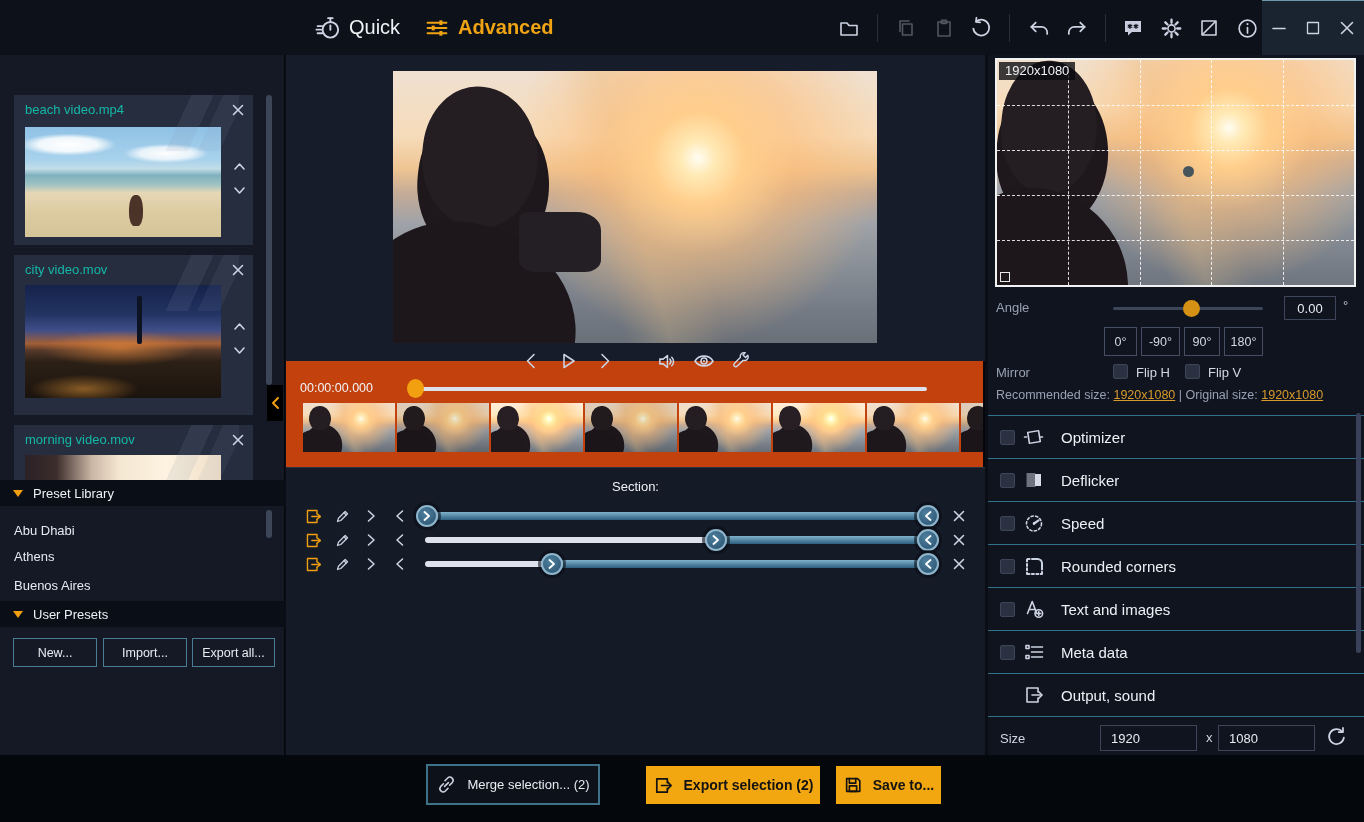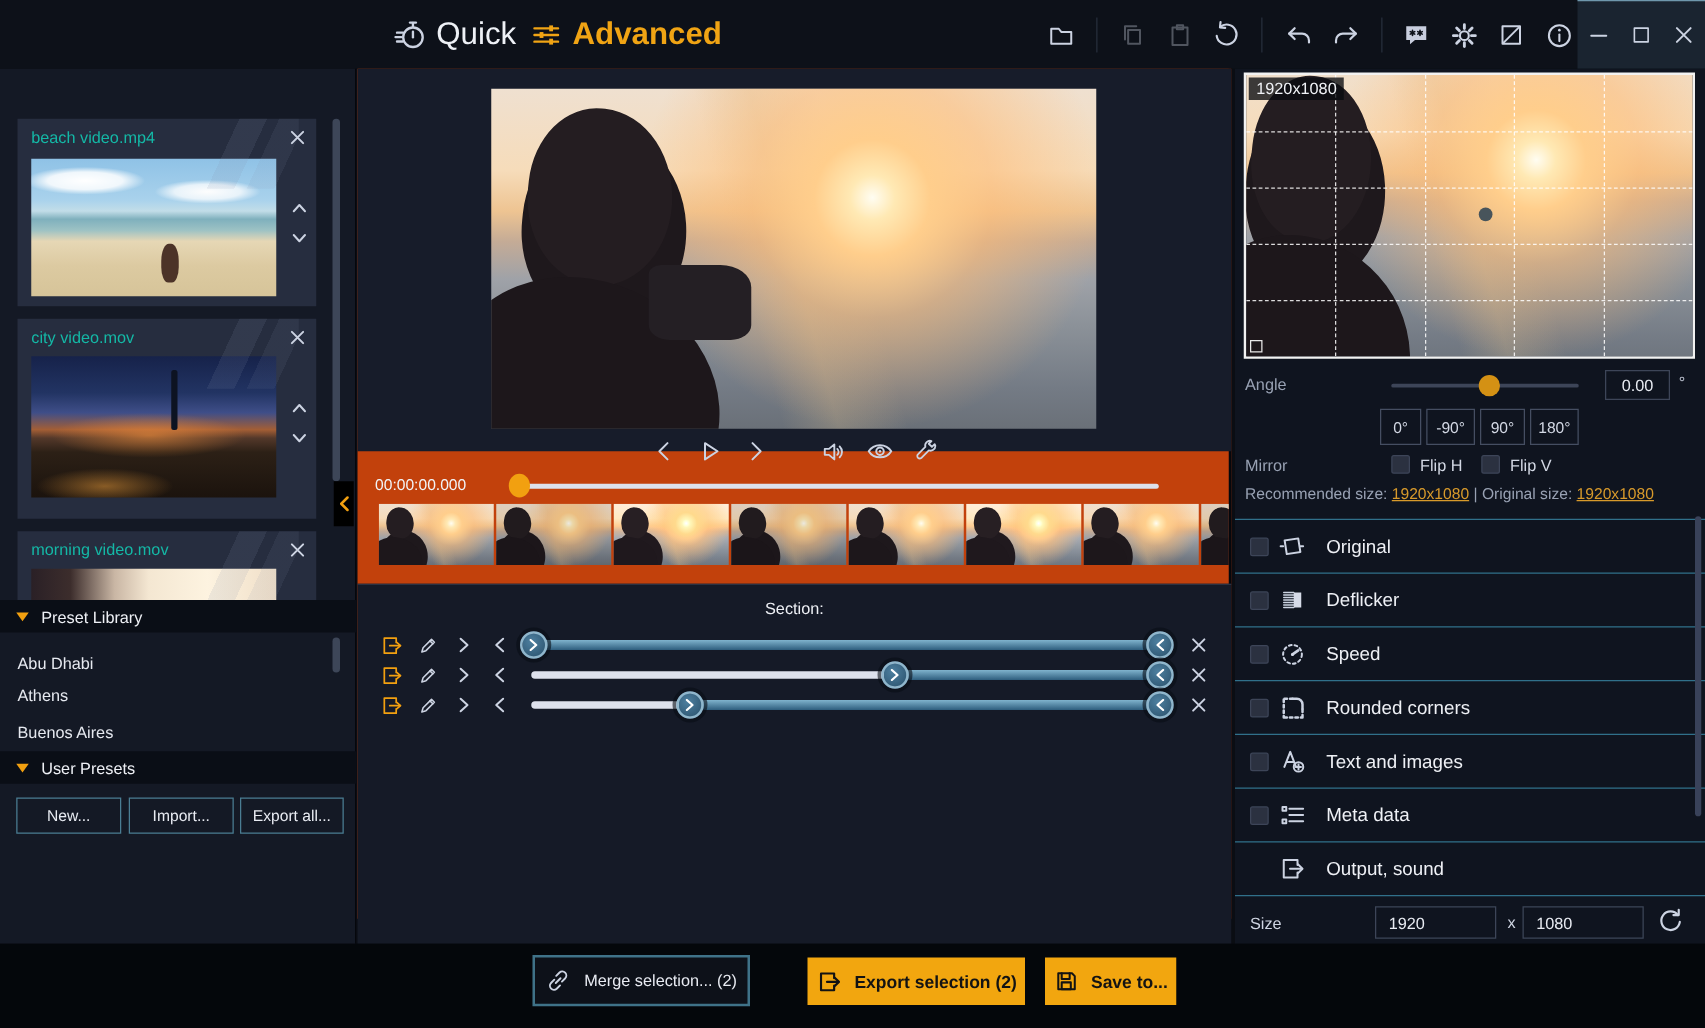--- a/index.html
+++ b/index.html
@@ -12,21 +12,21 @@
   
   #topbar { left:0; top:0; width:1364px; height:55px; background:#0d1119; }
   #logo-area { left:0; top:0; width:285px; height:55px; border-right:1px solid #1c2330; }
   #logo-circle { left:10px; top:6px; width:43px; height:43px; border-radius:50%;
     background:radial-gradient(circle at 35% 30%, #cfd4da 0%, #8a9096 30%, #3a3f46 70%, #14171c 100%); }
   #logo-inner { left:14px; top:10px; width:35px; height:35px; border-radius:50%;
     background:radial-gradient(circle at 40% 35%, #3c4148 0%, #17191d 75%); }
   #logo-play { left:27px; top:19px; width:0; height:0; border-left:13px solid #f2a010; border-top:8px solid transparent; border-bottom:9px solid transparent; }
   .brand-super { left:62px; top:8px; font-size:11px; color:#dfe3ea; }
   .brand-title { left:62px; top:24px; font-size:17px; color:#f0a414; letter-spacing:.2px; }
-  .tab { top:0; height:55px; display:flex; align-items:center; gap:8px; font-size:25px; cursor:pointer;text-align:center; }
+  .tab { top:0; height:55px; display:flex; align-items:center; gap:8px; font-size:20px; cursor:pointer;text-align:center; }
   #tab-quick { left:315px; color:#eef1f6; }
   #tab-advanced { left:424px; color:#f0a414;font-weight:bold; }
   .tb-sep { top:14px; width:1px; height:28px; background:#272f3d; }
   .tb-btn { top:14px; width:28px; height:28px; display:flex; align-items:center; justify-content:center; cursor:pointer; }
   #win-panel { left:1262px; top:0; width:102px; height:55px; background:#1a2430; border-top:1px solid #6f97ac; display:flex; align-items:center; justify-content:space-around; }
   .win-btn { width:28px; height:28px; display:flex; align-items:center; justify-content:center; cursor:pointer; }
 
   
   #sidebar { left:0; top:55px; width:285px; height:700px; background:#141925; border-right:1px solid #05070c; }
   .sec-header { left:0; width:285px; height:26px; background:#0a0e16; display:flex; align-items:center; gap:10px; padding-left:13px; font-size:13px; color:#eef0f5; }
@@ -582,21 +582,21 @@
 
   <div id="features" class="r">
     <div class="feat-row">
       <span class="cbx"></span>
       <span class="feat-ico">
           <svg width="24" height="24" viewBox="0 0 22 22">
             <rect x="5.5" y="5.5" width="11" height="11" transform="rotate(-9 11 11)"></rect>
             <path d="M1.5 11h3M17.5 11h3" stroke-dasharray="2 1.6"></path>
           </svg>
         </span>
-      <span class="feat-label">Original</span>
+      <span class="feat-label">Optimizer</span>
     </div>
     <div class="feat-row">
       <span class="cbx"></span>
       <span class="feat-ico">
           <svg width="24" height="24" viewBox="0 0 22 22">
             <path d="M4 5h8M4 7h8M4 9h8M4 11h8M4 13h8M4 15h8M4 17h8" stroke-width="1.2"></path>
             <rect x="12" y="5" width="6" height="12" fill="#d6dbe8" stroke="none"></rect>
           </svg>
         </span>
       <span class="feat-label">Deflicker</span>

